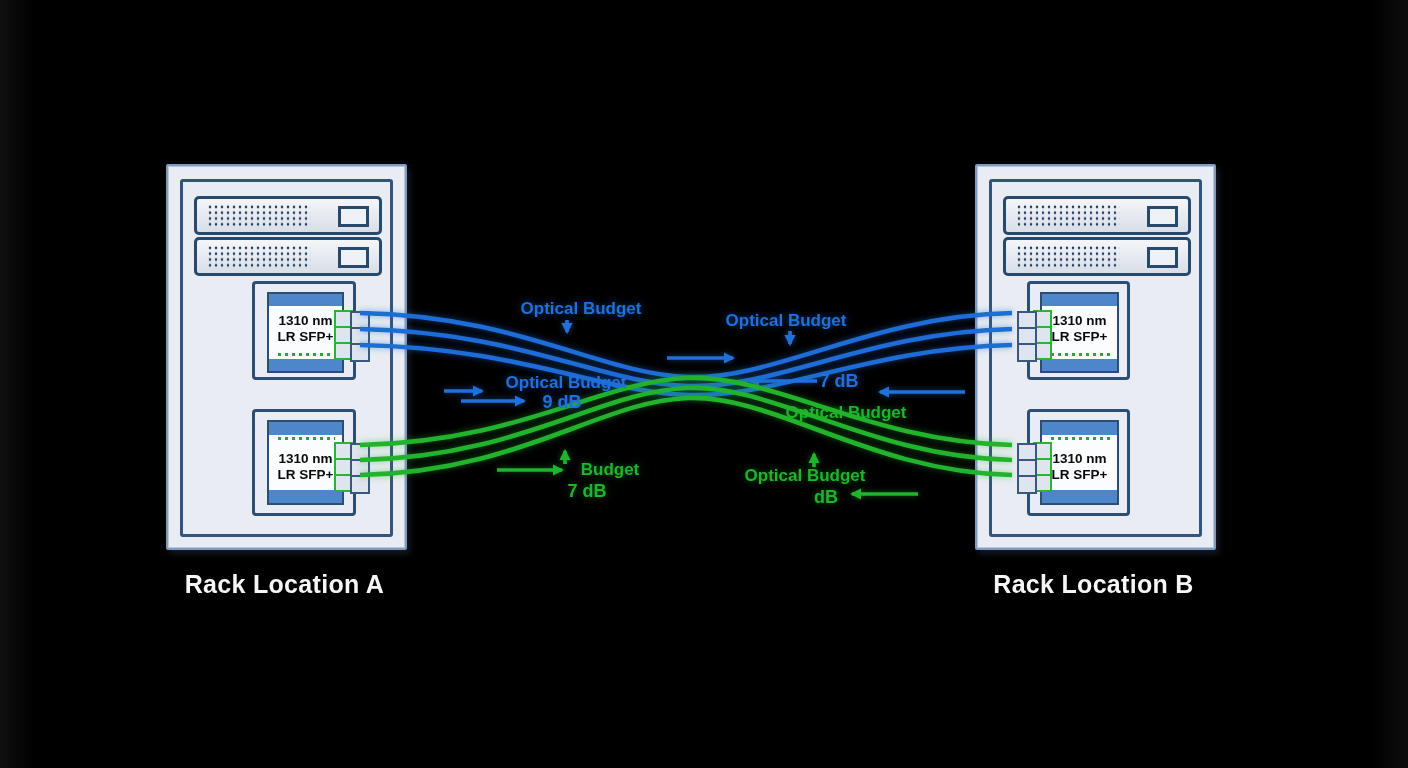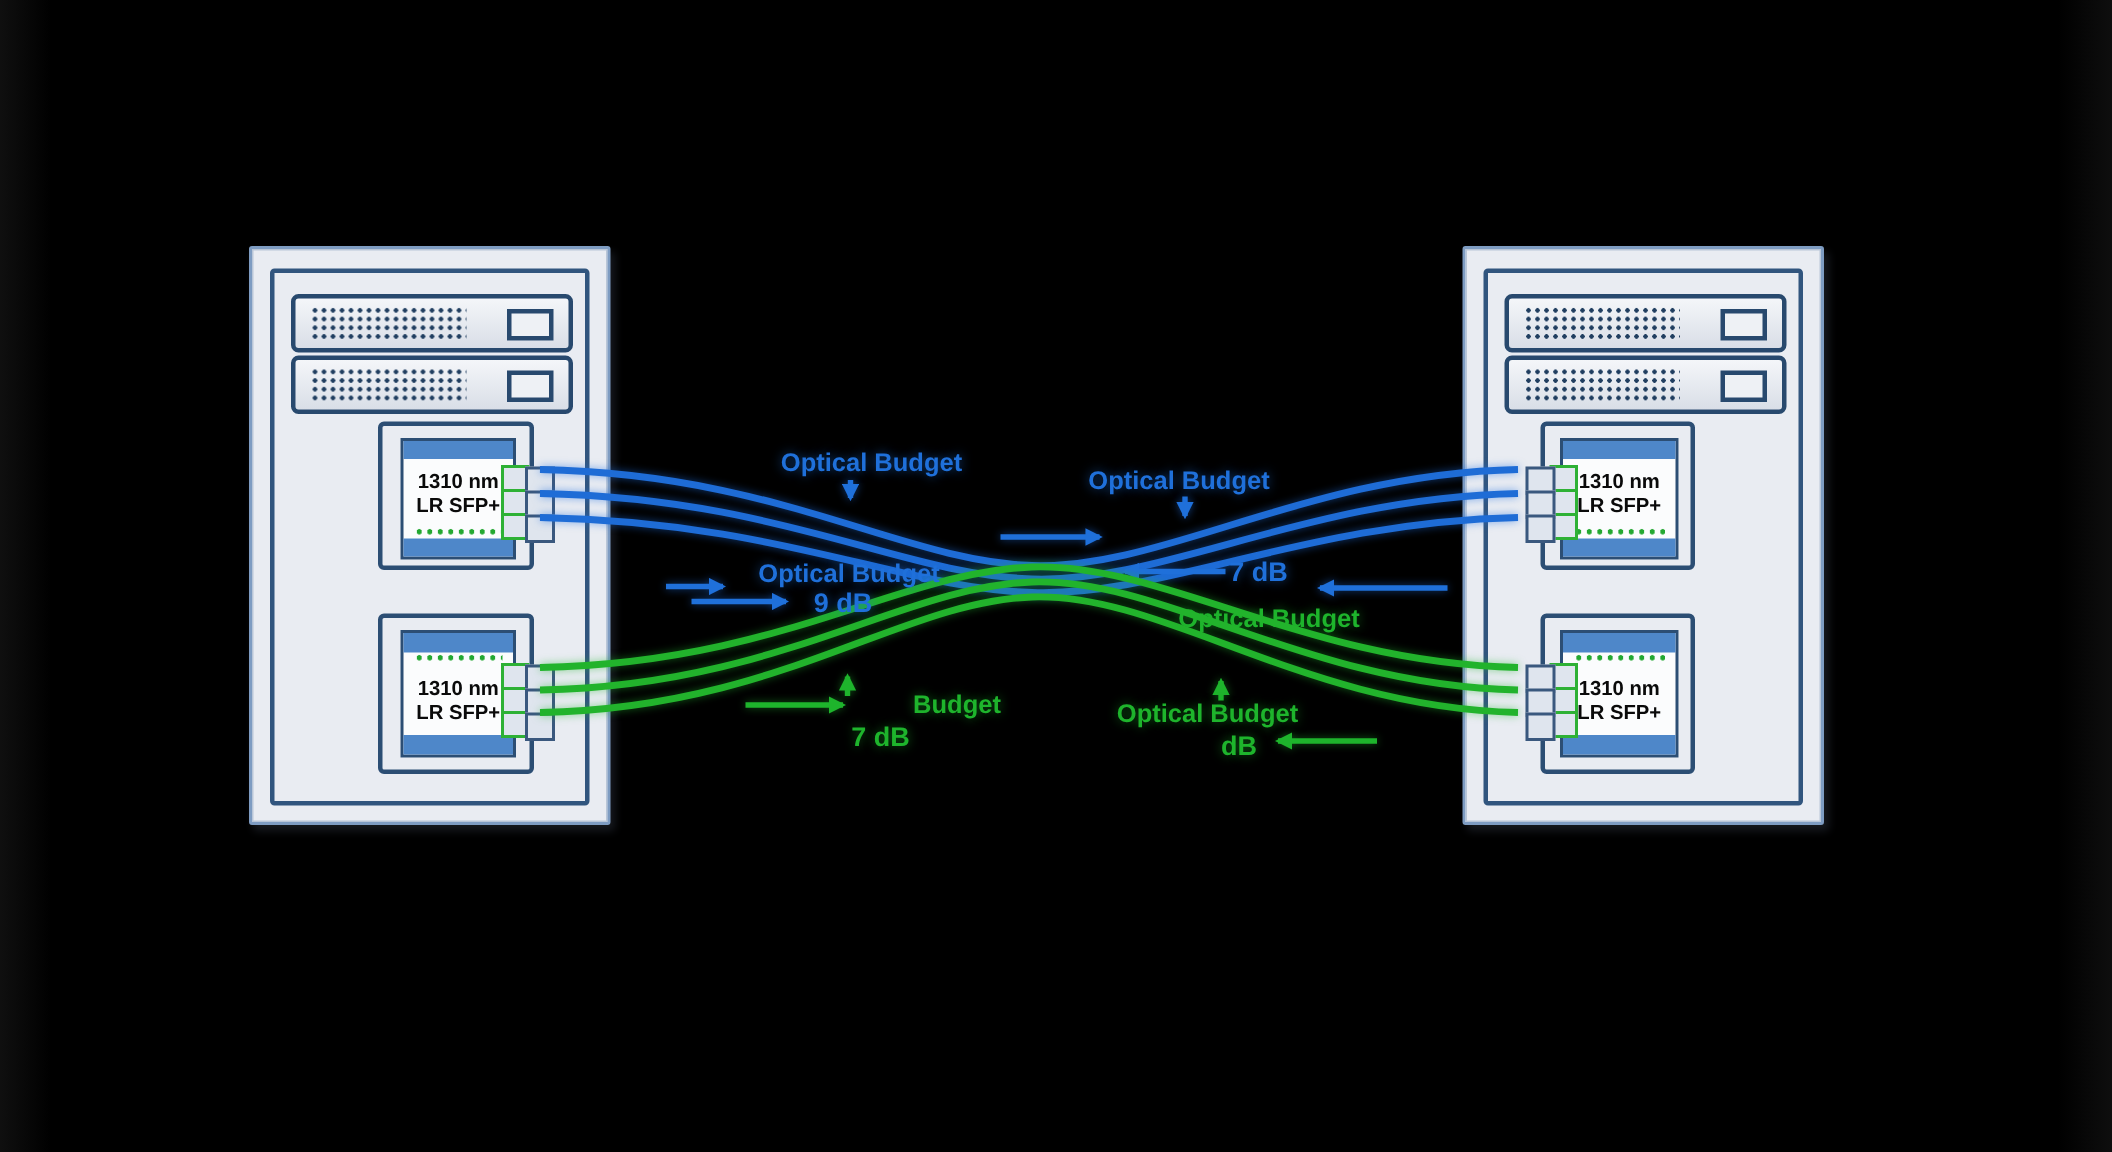--- a/index.html
+++ b/index.html
@@ -165,20 +165,22 @@
       </div>
       <div class="conn conn-g r1"></div>
       <div class="conn conn-g r2"></div>
       <div class="conn conn-g r3"></div>
       <div class="conn conn-b r1"></div>
       <div class="conn conn-b r2"></div>
       <div class="conn conn-b r3"></div>
     </div>
   </div>
 
+  <div class="rack-title a">Rack Location A</div>
+  <div class="rack-title b">Rack Location B</div>
 
   <div class="labels-under">
     <div class="lbl lbl-green" style="left:770px;top:403px;width:152px;">Optical Budget</div>
   </div>
 
   <svg id="wires-blue" class="wires" width="1408" height="768" viewBox="0 0 1408 768">
     <defs>
       <marker id="ab" viewBox="0 0 8 8" refX="6.5" refY="4" markerWidth="3.2" markerHeight="3.2" orient="auto" markerUnits="strokeWidth">
         <path d="M0,0 L8,4 L0,8 z" fill="#1f70da"></path>
       </marker>
@@ -217,18 +219,18 @@
       <line x1="918" y1="494" x2="852" y2="494" marker-end="url(#ag)"></line>
     </g>
   </svg>
 
   <div class="labels-top">
     <div class="lbl lbl-blue" style="left:505px;top:299px;width:152px;">Optical Budget</div>
     <div class="lbl lbl-blue" style="left:710px;top:311px;width:152px;">Optical Budget</div>
     <div class="lbl lbl-blue" style="left:490px;top:373px;width:152px;">Optical Budget</div>
     <div class="lbl lbl-blue val" style="left:490px;top:392px;width:144px;">9 dB</div>
     <div class="lbl lbl-blue val" style="left:795px;top:371px;width:88px;">7 dB</div>
-    <div class="lbl lbl-green" style="left:574px;top:460px;width:128px;">Budget</div>
+    <div class="lbl lbl-green" style="left:546px;top:460px;width:128px;">Budget</div>
     <div class="lbl lbl-green val" style="left:523px;top:481px;width:128px;">7 dB</div>
     <div class="lbl lbl-green" style="left:729px;top:466px;width:152px;">Optical Budget</div>
     <div class="lbl lbl-green val" style="left:770px;top:487px;width:112px;">dB</div>
   </div>
 </div>
 
 </body></html>

